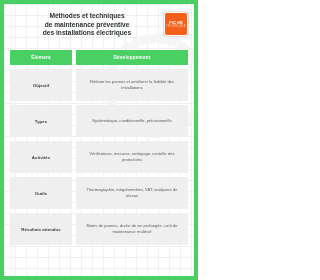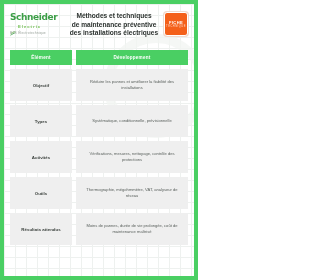--- a/index.html
+++ b/index.html
@@ -184,33 +184,20 @@
 </style>
 </head>
 <body>
 
 <div class="poster">
   <div class="grid-bg"></div>
   <div class="watermark"></div>
 
   <div class="header">
 
-    <div class="brand">
-      <div class="brand-name">Schneider</div>
-      <div class="brand-sub">
-        <span class="brand-mark">
-          <svg viewBox="0 0 10 10" width="6" height="6" aria-hidden="true">
-            <path d="M1 7.5 C3 4.5, 7 4.5, 9 2.2" stroke="#3C9E47" stroke-width="1.4" fill="none"></path>
-            <path d="M1 5.2 C3 2.2, 7 2.2, 9 0" stroke="#6FBF4E" stroke-width="1.2" fill="none"></path>
-          </svg>
-        </span>
-        <span class="brand-sub-text">Electric</span>
-      </div>
-      <div class="brand-tag">BTS Électrotechnique</div>
-    </div>
 
     <div class="title">
       <span>Méthodes et techniques</span>
       <span>de maintenance préventive</span>
       <span>des installations électriques</span>
     </div>
 
     <div class="badge">
       <div class="badge-top">FICHE</div>
       <div class="badge-bottom">TECHNIQUE</div>

